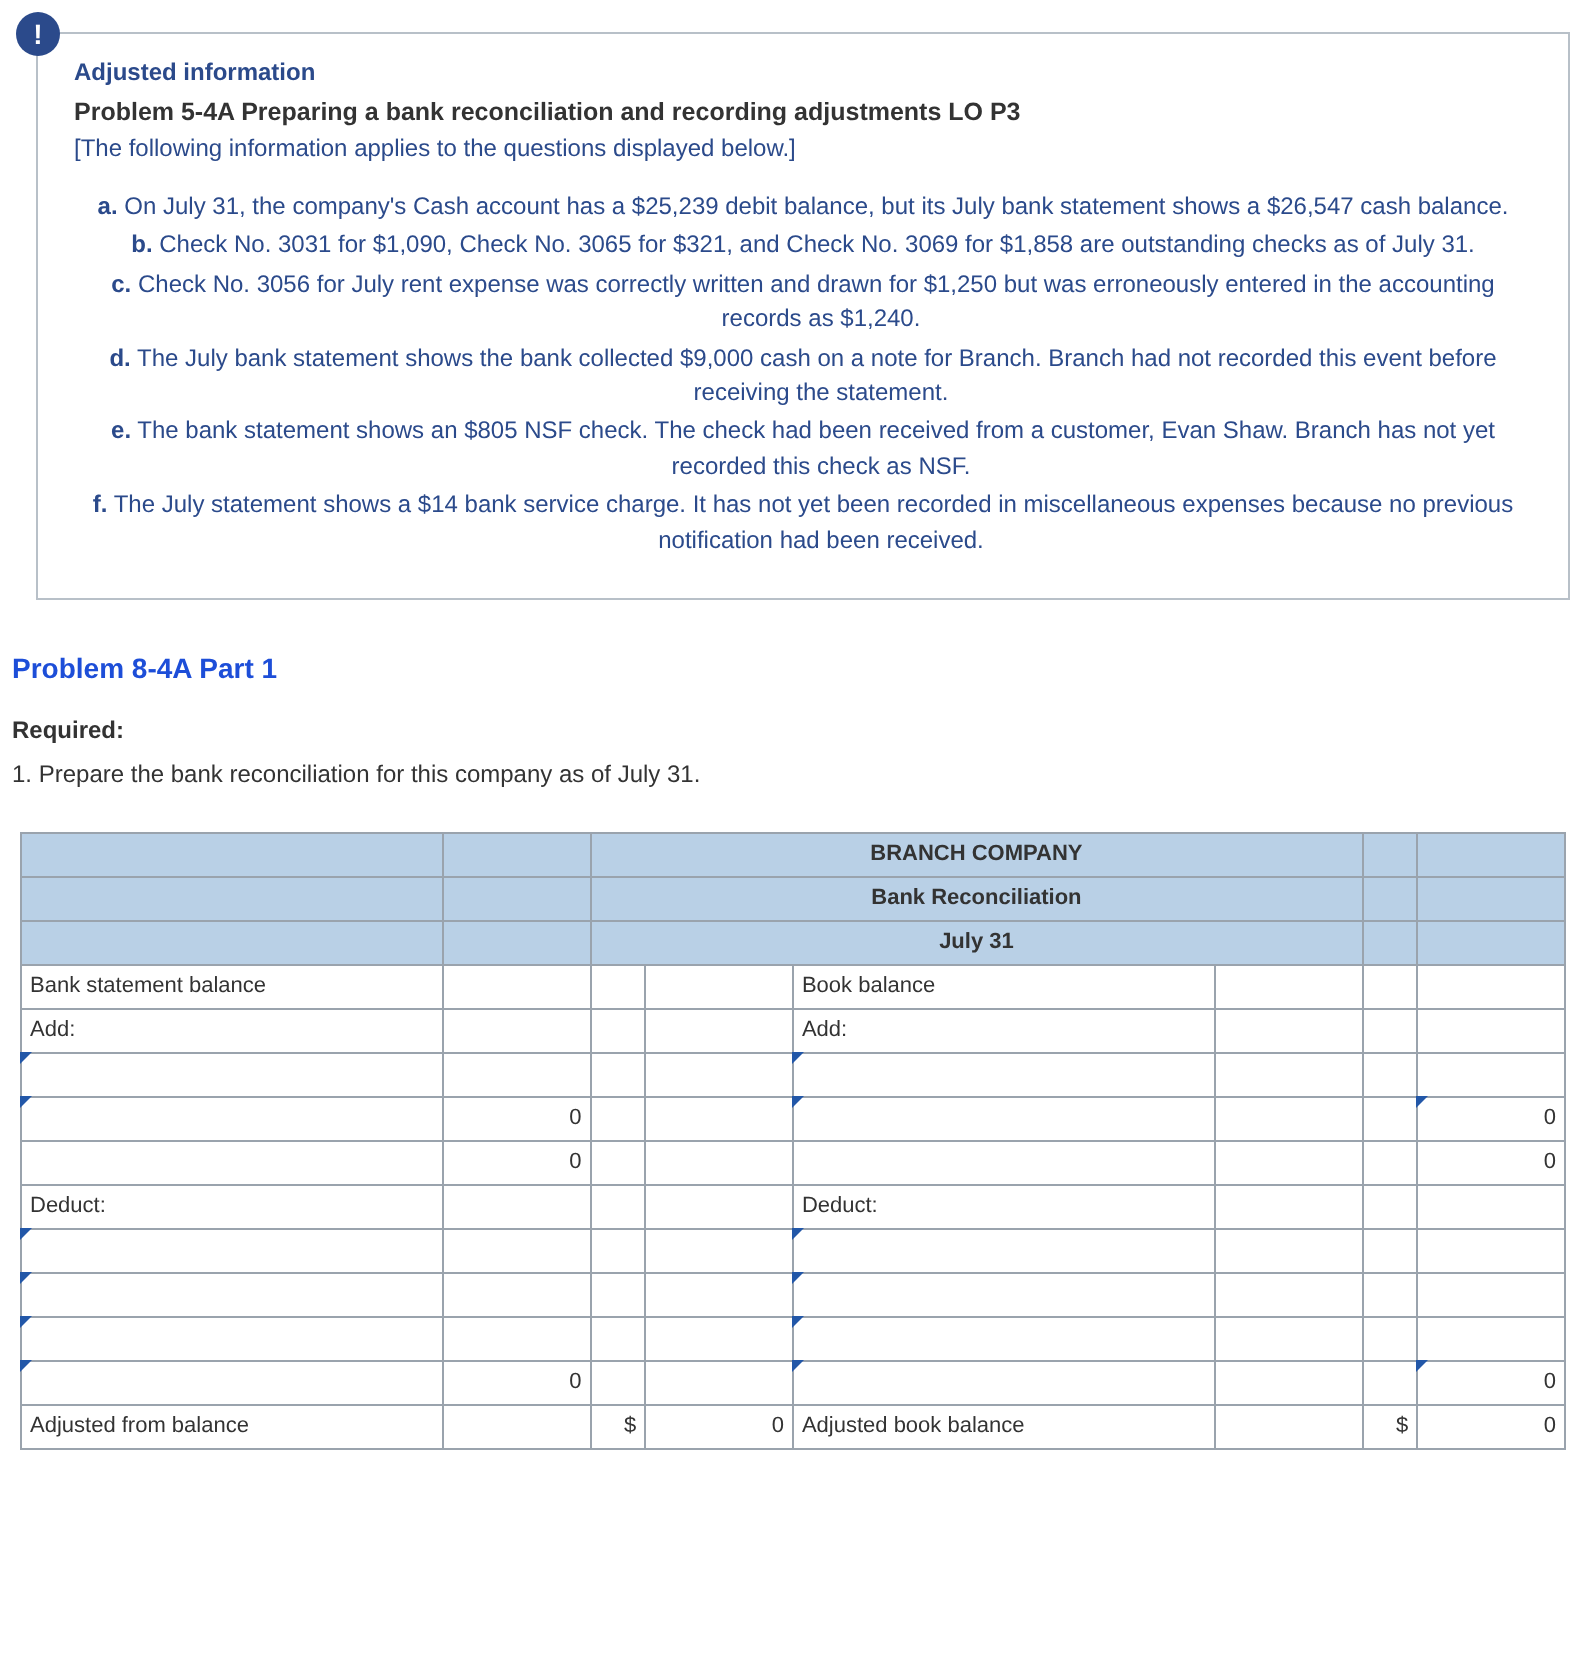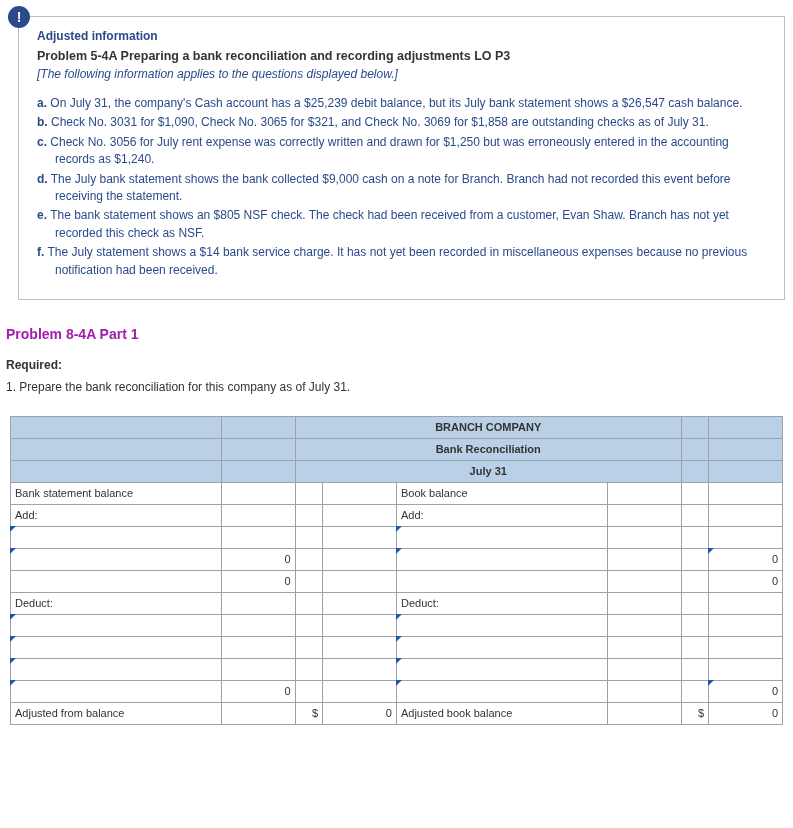--- a/index.html
+++ b/index.html
@@ -29,26 +29,26 @@
     z-index: 2;
   }
   .outer {
     position: relative;
     margin: 16px 8px 8px 18px;
     border: 1px solid #b8c0c8;
     padding: 12px 18px 18px 18px;
   }
   .req-info { color: #2b4a8b; font-weight: bold; }
   .prob-title { font-weight: bold; margin: 6px 0 4px 0; font-size: 12.5px; }
-  .italic-note { font-style: italic; color: #2b4a8b; margin-bottom: 14px; }
+  .italic-note { color: #2b4a8b; margin-bottom: 14px; }
   .body-text { color: #2b4a8b; line-height: 1.45; }
   .para { margin: 14px 0 18px 0; }
-  .list-item { color: #2b4a8b; line-height: 1.45; padding-left: 18px; text-indent: -18px; margin-bottom: 2px; }
+  .list-item { color: #2b4a8b; line-height: 1.45; padding-left: 18px; text-indent: -18px; margin-bottom: 2px; text-align: center; }
   .bold { font-weight: bold; }
-  .part-title { font-weight: bold; font-size: 14px; margin: 26px 0 16px 6px; color: #a21caf; }
+  .part-title { font-weight: bold; font-size: 14px; margin: 26px 0 16px 6px; color: #1d4ed8; }
   .required-label { font-weight: bold; margin: 4px 0 8px 6px; color: #333; }
   .task-text { margin: 0 0 22px 6px; color: #333; }
 
   .recon {
     margin: 0 10px;
   }
   table.recon-table {
     border-collapse: collapse;
     width: 100%;
     table-layout: fixed;

